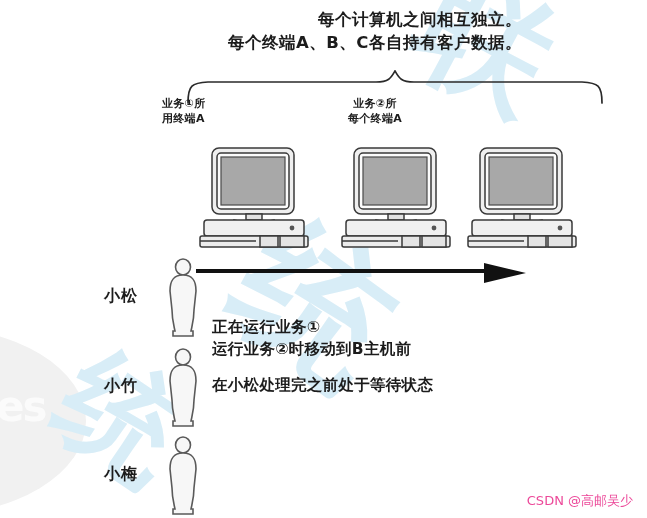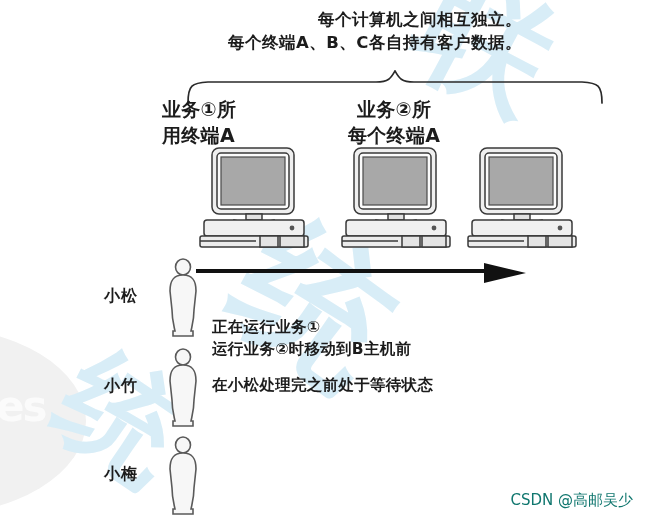--- a/index.html
+++ b/index.html
@@ -64,22 +64,22 @@
     color: #fbfbfb;
     font-family: "DejaVu Sans", sans-serif;
     z-index: 2;
     pointer-events: none;
     user-select: none;
     letter-spacing: -2px;
   }
   .wm-csdn {
     position: absolute;
     right: 14px; bottom: 8px;
-    font-size: 15px;
-    color: #0f766e;
+    font-size: 13px;
+    color: #ec4899;
     font-family: "DejaVu Sans", sans-serif;
     z-index: 6;
     user-select: none;
     white-space: nowrap;
   }
 
   
   .layer {
     position: absolute;
     inset: 0;
@@ -109,21 +109,21 @@
     position: absolute;
     left: 186px;
     top: 70px;
     width: 418px;
     height: 34px;
   }
 
   
   .term-label {
     position: absolute;
-    font-size: 19px;
+    font-size: 11px;
     line-height: 1.38;
     white-space: nowrap;
     letter-spacing: 0.3px;
   }
   #term-label-a { left: 162px; top: 96px; }
   #term-label-b { left: 348px; top: 96px; text-align: center; }
   #term-label-c { left: 508px; top: 100px; }
 
   
   .computer {

